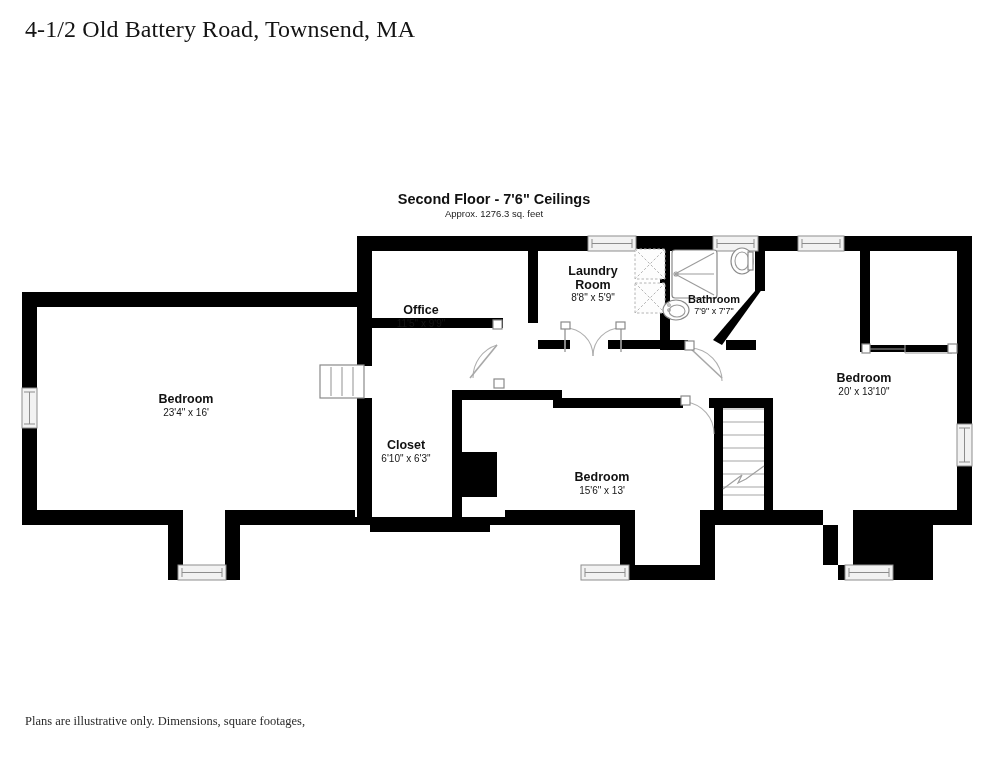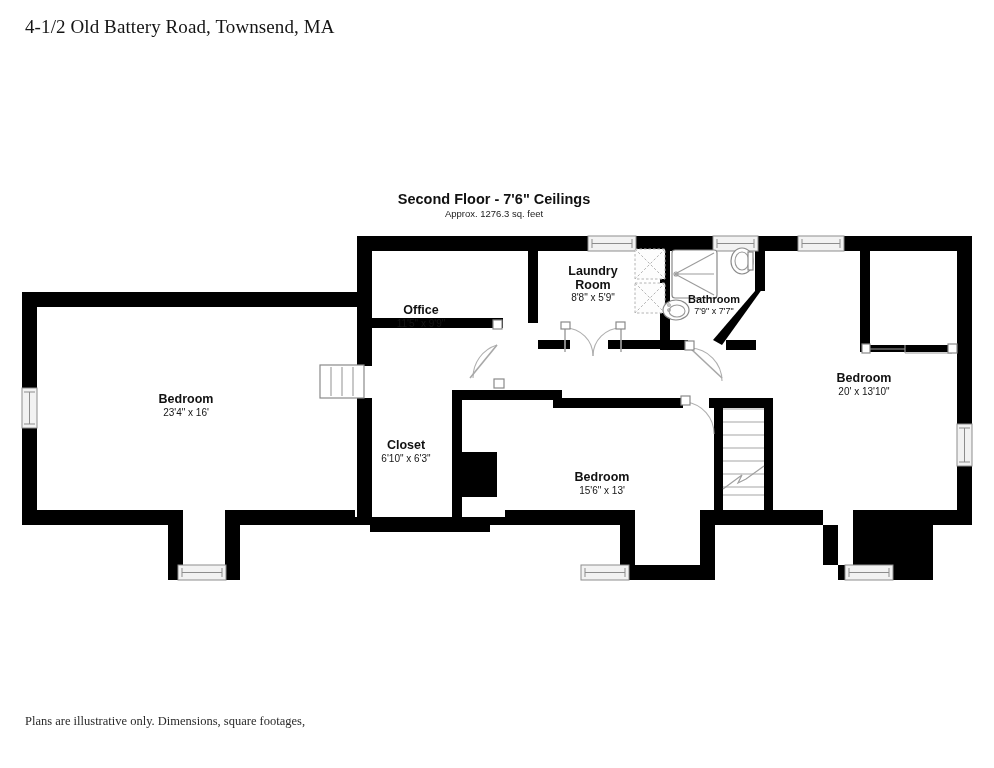--- a/index.html
+++ b/index.html
@@ -12,21 +12,21 @@
     height: 768px;
     position: relative;
     font-family: "Liberation Sans", sans-serif;
     overflow: hidden;
   }
   #page-title {
     position: absolute;
     left: 25px;
     top: 16px;
     font-family: "Liberation Serif", serif;
-    font-size: 19px;
+    font-size: 24px;
     color: #141414;
     letter-spacing: 0.1px;
     white-space: nowrap;
   }
   #disclaimer {
     position: absolute;
     left: 25px;
     top: 713px;
     font-family: "Liberation Serif", serif;
     font-size: 12.5px;

